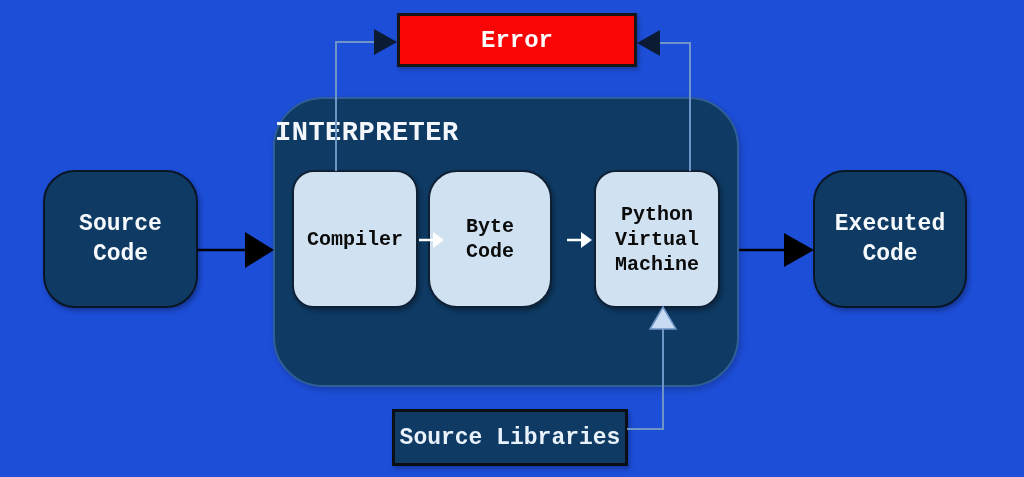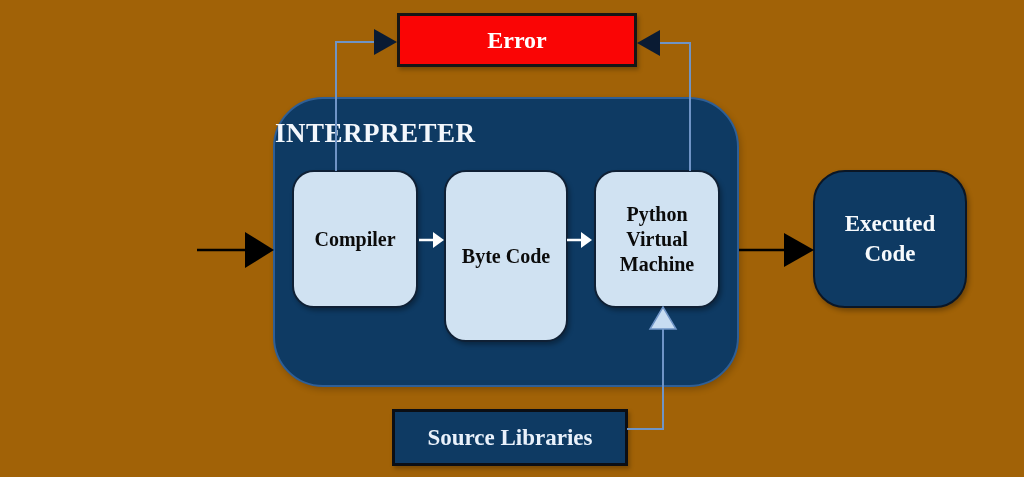--- a/index.html
+++ b/index.html
@@ -1,22 +1,22 @@
 <!DOCTYPE html>
 <html style="--navy: #0e3a63; --box-blue: #d0e2f2; --error-red: #fa0505; --line-blue: #6f94c6; --arrow-dark: #0a1b33; --arrow-black: #000000; --light-arrowhead: #c7dcf2;"><head>
 <meta charset="utf-8">
 <style>
   html, body { margin: 0; padding: 0; background: #ffffff; }
 
   .canvas {
     position: relative;
     width: 1024px;
     height: 477px;
-    background: #a16207;
-    font-family: Liberation Serif, serif;
+    background: #1d4ed8;
+    font-family: Liberation Mono, monospace;
     font-weight: bold;
     overflow: hidden;
   }
 
   .node {
     position: absolute;
     box-sizing: border-box;
     display: flex;
     align-items: center;
     justify-content: center;
@@ -59,21 +59,21 @@
     background: var(--box-blue, #d0e2f2);
     border: 2px solid #0f2035;
     border-radius: 22px;
     color: #0b0b0b;
     font-size: 20px;
     line-height: 1.25;
     box-shadow: 2px 3px 4px rgba(0,0,0,0.3);
     z-index: 3;
   }
   .compiler  { left: 292px; top: 170px; width: 126px; height: 138px; padding: 0 8px; text-align: right; }
-  .bytecode  { left: 444px; top: 170px; width: 124px; height: 172px; padding: 0 6px; }
+  .bytecode  { left: 428px; top: 170px; width: 124px; height: 138px; padding: 0 6px; border-radius: 29px; }
   .pvm       { left: 594px; top: 170px; width: 126px; height: 138px; padding: 0 10px; }
 
   
   .navy-rounded {
     background: var(--navy, #0e3a63);
     border: 2px solid #0a1626;
     border-radius: 32px;
     color: #f7fafd;
     font-size: 23px;
     line-height: 1.32;
@@ -117,20 +117,23 @@
   <div class="node inner-node compiler">
     <span>Compiler</span>
   </div>
   <div class="node inner-node bytecode">
     <span>Byte Code</span>
   </div>
   <div class="node inner-node pvm">
     <span>Python Virtual Machine</span>
   </div>
 
+  <div class="node navy-rounded source-code">
+    <span>Source Code</span>
+  </div>
   <div class="node navy-rounded executed-code">
     <span>Executed Code</span>
   </div>
   <div class="node source-libraries">
     <span>Source Libraries</span>
   </div>
 
   <svg class="overlay" width="1024" height="477" viewBox="0 0 1024 477">
 
     <g>

